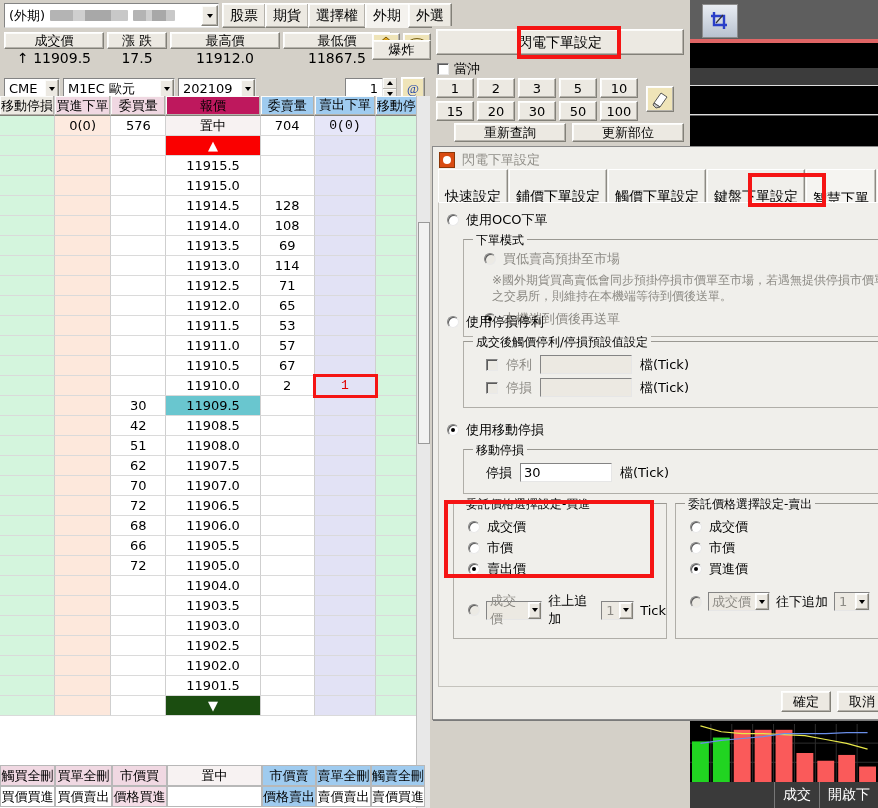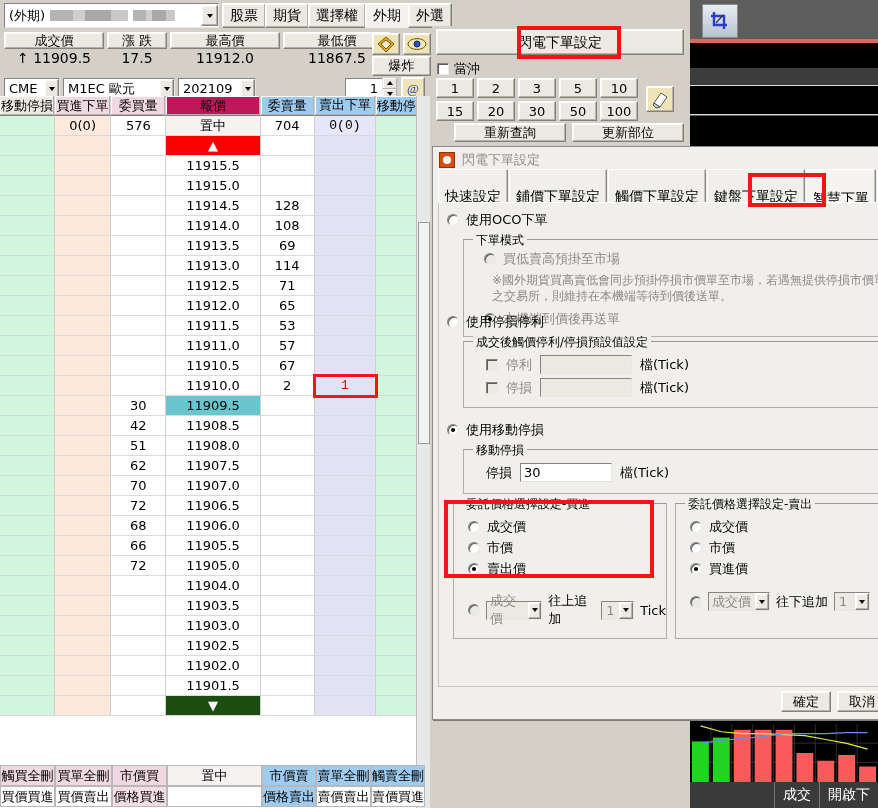--- a/index.html
+++ b/index.html
@@ -86,21 +86,21 @@
   .q-cell { margin-right: 3px; }
   .q-head { height: 17px; line-height: 16px; text-align:center; font-size: 13px;
       background:#ece9e2; box-shadow: inset -1px -1px 0 #b5b2ab, inset 1px 1px 0 #fbfbf9;
       border:1px solid #fff; border-right-color:#828078; border-bottom-color:#828078; }
   .q-val { height: 18px; line-height: 18px; text-align:center; font-size: 14px; background:#d4d0c8; }
   #qc0 { width: 100px; } #qc1 { width: 60px; } #qc2 { width: 110px; } #qc3 { width: 108px; }
 
   #icon-a, #icon-b { position:absolute; top:33px; width:28px; height:22px; display:flex; align-items:center; justify-content:center;
      background:#efe4b8; box-shadow: inset -1px -1px 0 #b5b2ab, inset 1px 1px 0 #fbfbf9; border:1px solid #fff; border-right-color:#828078;border-bottom-color:#828078;}
   #icon-a { left: 372px; } #icon-b { left: 403px; }
-  #boom-btn { position:absolute; left:372px; top:56px; width:59px; height:20px; line-height:18px; font-size:13px; }
+  #boom-btn { position:absolute; left:372px; top:40px; width:59px; height:20px; line-height:18px; font-size:13px; }
 
   #ex-row { position:absolute; left:4px; top:78px; display:flex; align-items:stretch; height:21px; }
   .combo { display:flex; align-items:center; background:#fff; border:1px solid #848484; border-right-color:#e6e6e6;border-bottom-color:#e6e6e6; padding-left:4px; font-size:13px; }
   #cmb-ex { width: 56px; } #cmb-prod { width: 112px; } #cmb-mon { width: 78px; }
   #qty-box { position:absolute; left:345px; top:78px; width:38px; height:21px; background:#fff; border:1px solid #848484;
      border-right-color:#e6e6e6;border-bottom-color:#e6e6e6; text-align:right; padding-right:4px; font-size:13px; line-height:19px; }
   #spin { position:absolute; left:383px; top:78px; width:14px; height:21px; display:flex; flex-direction:column; }
   #spin div { flex:1; background:#ece9e2; box-shadow: inset -1px -1px 0 #b5b2ab, inset 1px 1px 0 #fbfbf9; display:flex;align-items:center;justify-content:center; }
   #at-btn { position:absolute; left:401px; top:77px; width:24px; height:23px; display:flex;align-items:center;justify-content:center;
      background:#efe4b8; box-shadow: inset -1px -1px 0 #b5b2ab, inset 1px 1px 0 #fbfbf9; border:1px solid #fff;border-right-color:#828078;border-bottom-color:#828078; font-size:13px; }

